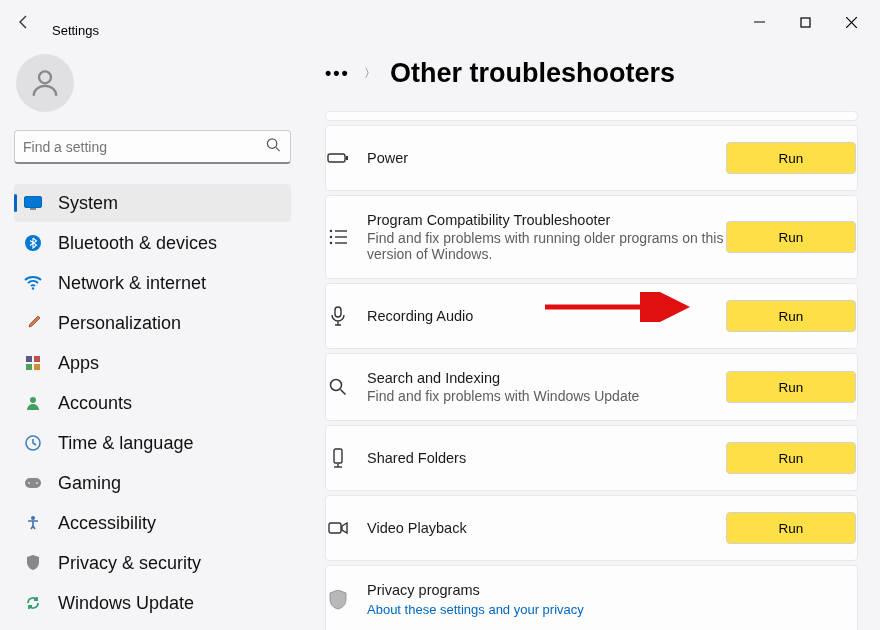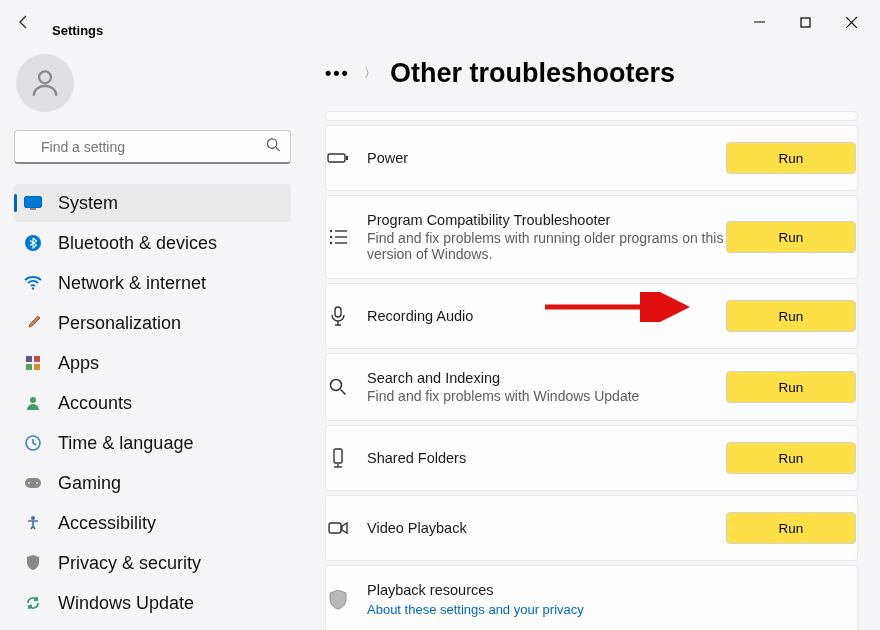--- a/index.html
+++ b/index.html
@@ -1,29 +1,29 @@
 <!DOCTYPE html>
 <html><head>
   <meta charset="utf-8">
   <style>
     * { margin: 0; padding: 0; box-sizing: border-box; font-family: "Segoe UI", -apple-system, sans-serif; }
     body { width: 880px; height: 630px; background: #f5f5f7; overflow: hidden; position: relative; }
     
     .titlebar { height: 44px; display: flex; align-items: center; padding: 0 6px; }
     .back-btn { width: 36px; height: 36px; display: flex; align-items: center; justify-content: center; cursor: pointer; border-radius: 4px; }
-    .app-title { font-size: 13px; margin-left: 10px; font-weight: 700; margin-top: 16px; }
+    .app-title { font-size: 13px; margin-left: 10px; font-weight: 400; margin-top: 16px; }
     .window-controls { margin-left: auto; display: flex; }
     .win-ctrl { width: 46px; height: 32px; display: flex; align-items: center; justify-content: center; cursor: pointer; }
     
     .content-area { display: flex; height: calc(100% - 44px); }
     
     .sidebar { width: 305px; padding: 0 14px 0 14px; flex-shrink: 0; }
     .avatar { width: 58px; height: 58px; border-radius: 50%; background: #e0e0e2; display: flex; align-items: center; justify-content: center; margin: 10px 0 0 2px; }
     .search-wrap { margin-top: 18px; position: relative; }
-    .search-input { width: 100%; height: 34px; border: 1px solid #ccc; border-bottom: 2px solid #888; border-radius: 4px; padding: 0 36px 0 26px; font-size: 14px; background: #fdfdfd; }
+    .search-input { width: 100%; height: 34px; border: 1px solid #ccc; border-bottom: 2px solid #888; border-radius: 4px; padding: 0 36px 0 8px; font-size: 14px; background: #fdfdfd; }
     .search-icon-wrap { position: absolute; right: 10px; top: 50%; transform: translateY(-50%); }
     
     .nav { margin-top: 20px; }
     .nav-item { height: 38px; display: flex; align-items: center; padding: 0 10px; cursor: pointer; border-radius: 4px; position: relative; margin: 2px 0; }
     .nav-item.active { background: #eaeaea; }
     .nav-item.active::before { content: ""; position: absolute; left: 0; top: 10px; bottom: 10px; width: 3px; background: #0067c0; border-radius: 2px; }
     .nav-icon { width: 18px; height: 18px; margin-right: 16px; display: flex; align-items: center; justify-content: center; flex-shrink: 0; }
     .nav-label { font-size: 18px; color: #111; }
     
     .main { flex: 1; padding: 0 22px 0 20px; overflow: hidden; }
@@ -286,21 +286,21 @@
       <button class="run-btn">Run</button>
     </div>
 
     <div class="card">
       <span class="card-icon">
           <svg width="18" height="20" viewBox="0 0 18 20">
             <path d="M9 0l8 3v6c0 5-3.2 9-8 10-4.8-1-8-5-8-10V3z" fill="#b8b8b8" stroke="#888" stroke-width="0.8"></path>
           </svg>
         </span>
       <div class="card-body">
-        <div class="card-title">Playback resources</div>
+        <div class="card-title">Privacy programs</div>
         <div class="card-link">About these settings and your privacy</div>
       </div>
     </div>
   </main>
 </div>
 
 <svg class="arrow-annotation" style="left:540px; top:292px;" width="160" height="30" viewBox="0 0 160 30">
   <defs>
       <marker id="ah" markerWidth="12" markerHeight="12" refX="9" refY="5" orient="auto">
         <path d="M0 0L10 5L0 10z" fill="#e01010"></path>

